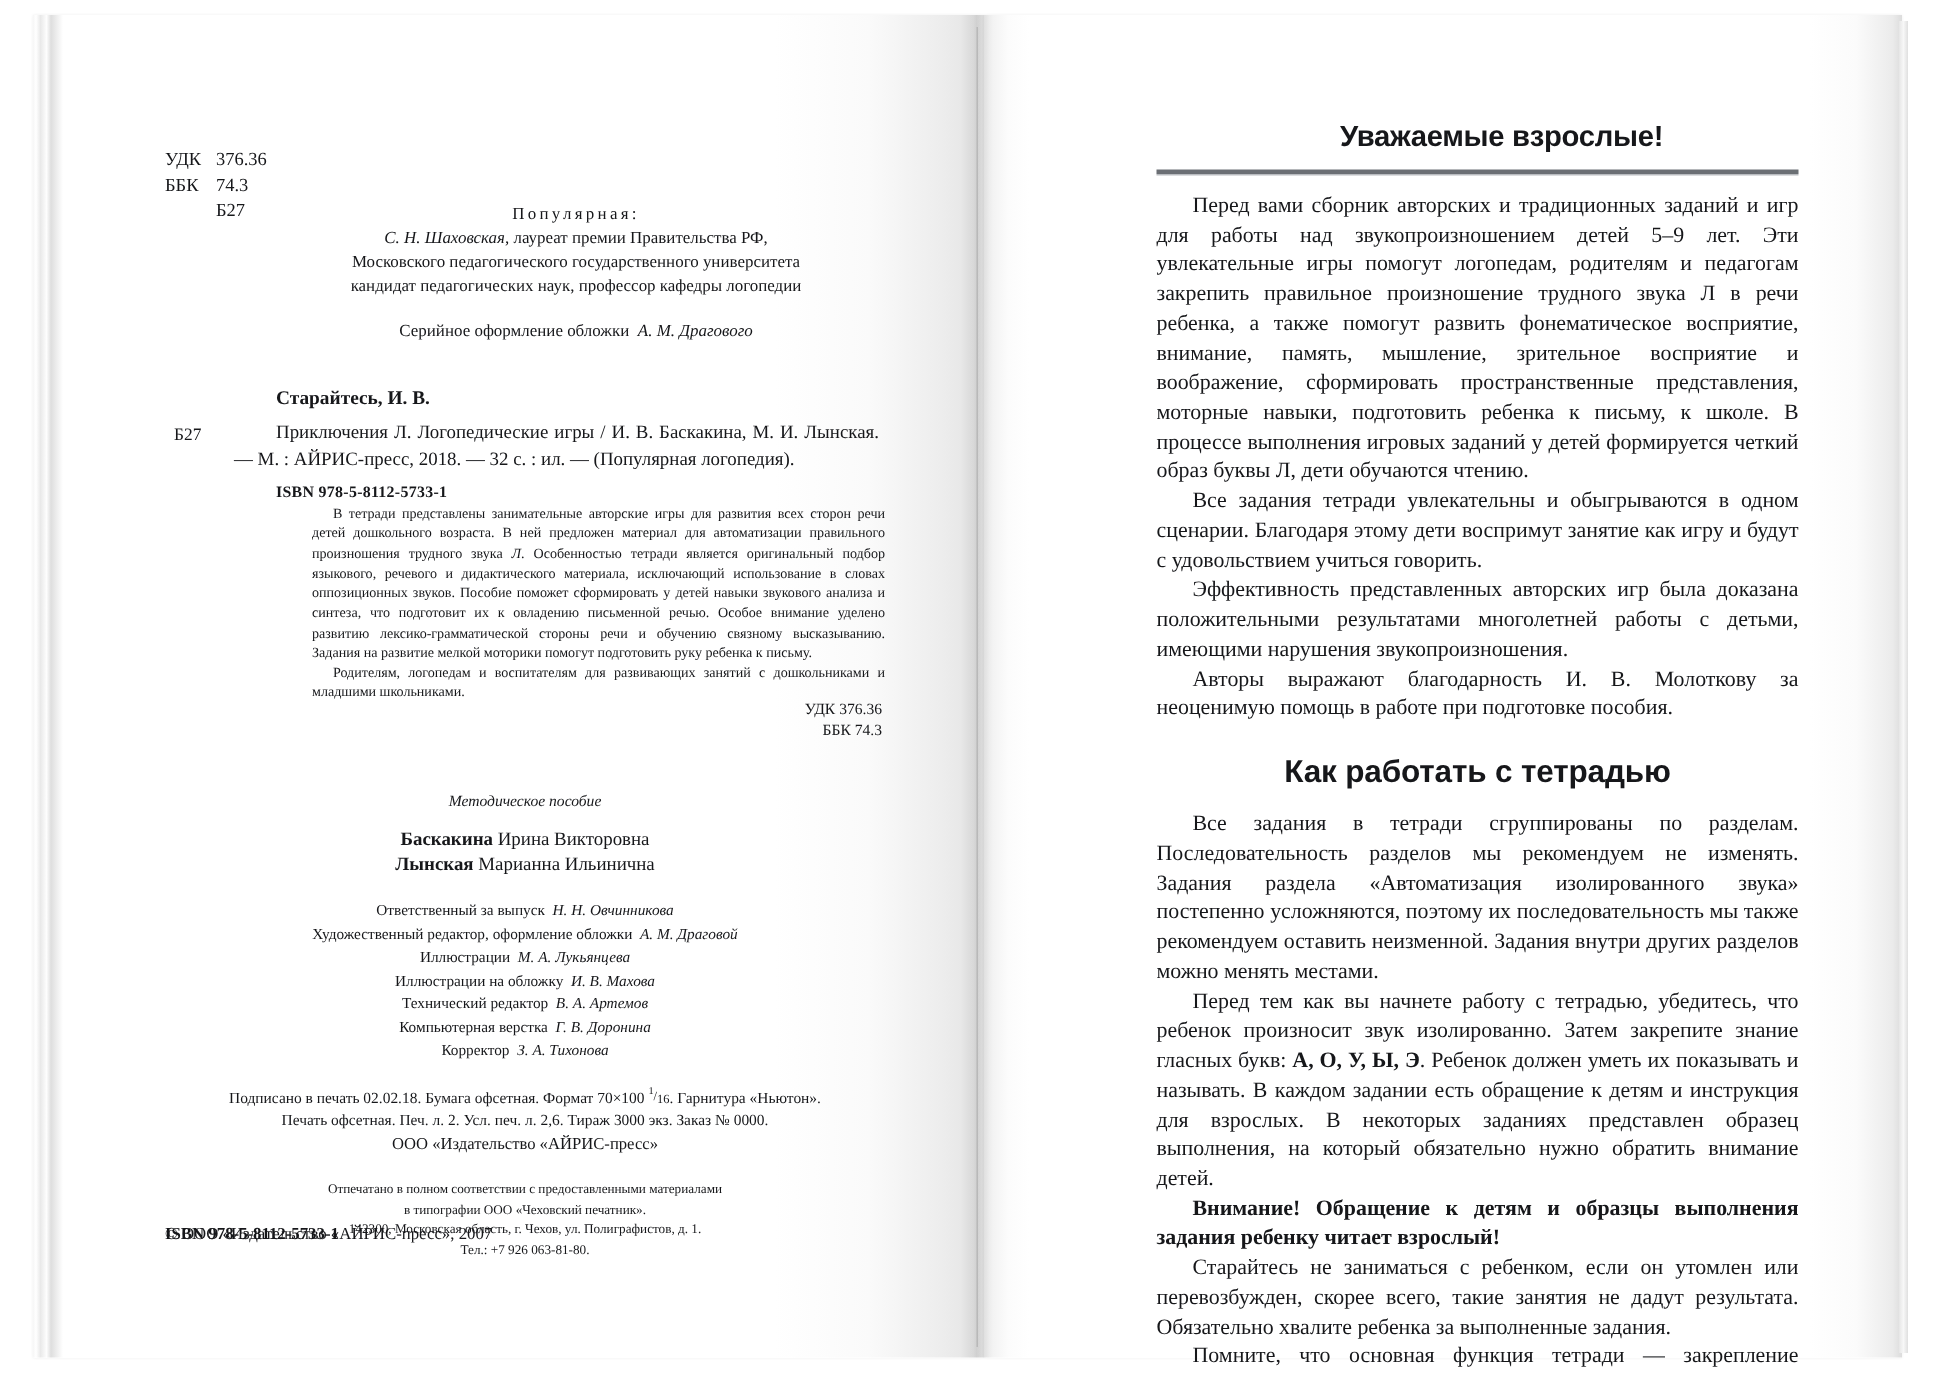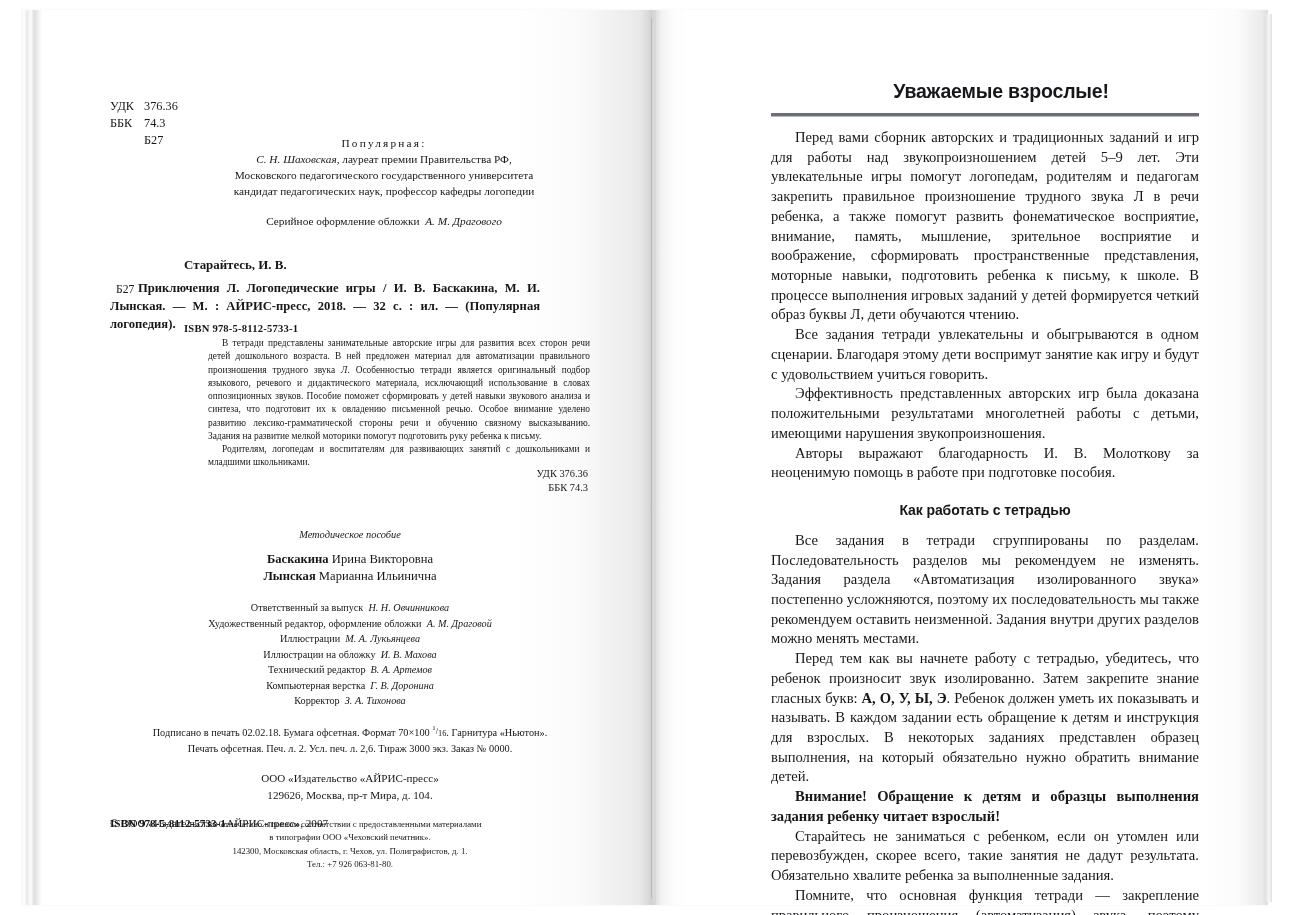--- a/index.html
+++ b/index.html
@@ -143,24 +143,24 @@
     font-size: 12.6px;
     line-height: 1.42;
   }
   .biblio .code {
     position: absolute;
     left: 6px;
     top: 2px;
     font-size: 11.6px;
   }
   .biblio .body {
+    margin-left: 46px;
     text-indent: 28px;
     text-align: justify;
     width: 430px;
-    font-weight: bold;
   }
 
   .isbn-small {
     position: absolute;
     left: 74px;
     top: 312px;
     font-size: 10.6px;
     font-weight: bold;
     letter-spacing: 0.2px;
   }
@@ -218,21 +218,20 @@
 
   .tech {
     margin-top: 15px;
     font-size: 10.3px;
     line-height: 1.5;
   }
   .frac { font-size: 8.3px; vertical-align: 0.15em;}
   .frac sub { font-size: 8.3px; vertical-align: -0.25em; }
 
   .publisher {
-    margin-top: 14px;
     font-size: 11.1px;
     line-height: 1.5;
   }
   .printer {
     margin-top: 14px;
     font-size: 8.8px;
     line-height: 1.55;
   }
 
   .isbn-foot {
@@ -302,21 +301,21 @@
     margin: 0;
     text-indent: 24px;
   }
   .body-text b { font-weight: bold; }
 
   .heading2 {
     display: block;
     text-align: center;
     font-family: "Liberation Sans", sans-serif;
     font-weight: bold;
-    font-size: 14px;
+    font-size: 21px;
     margin: 18px 0 11px 0;
     text-indent: 0;
     letter-spacing: -0.1px;
   }
 </style>
 </head>
 <body>
 
 <div class="spread">
 
@@ -375,21 +374,20 @@
           <div><span>Корректор</span>&nbsp; <span class="nm">З. А. Тихонова</span></div>
         </div>
 
         <div class="tech">
           <div><span>Подписано в печать 02.02.18. Бумага офсетная. Формат 70×100 </span><span class="frac"><sup>1</sup>/<sub>16</sub></span><span>. Гарнитура «Ньютон».</span></div>
           <div>Печать офсетная. Печ. л. 2. Усл. печ. л. 2,6. Тираж 3000 экз. Заказ № 0000.</div>
         </div>
 
         <div class="publisher">
           <div>ООО «Издательство «АЙРИС-пресс»</div>
-          <div>129626, Москва, пр-т Мира, д. 104.</div>
         </div>
 
         <div class="printer">
           <div>Отпечатано в полном соответствии с предоставленными материалами</div>
           <div>в типографии ООО «Чеховский печатник».</div>
           <div>142300, Московская область, г. Чехов, ул. Полиграфистов, д. 1.</div>
           <div>Тел.:  +7 926 063-81-80.</div>
         </div>
       </div>
 

